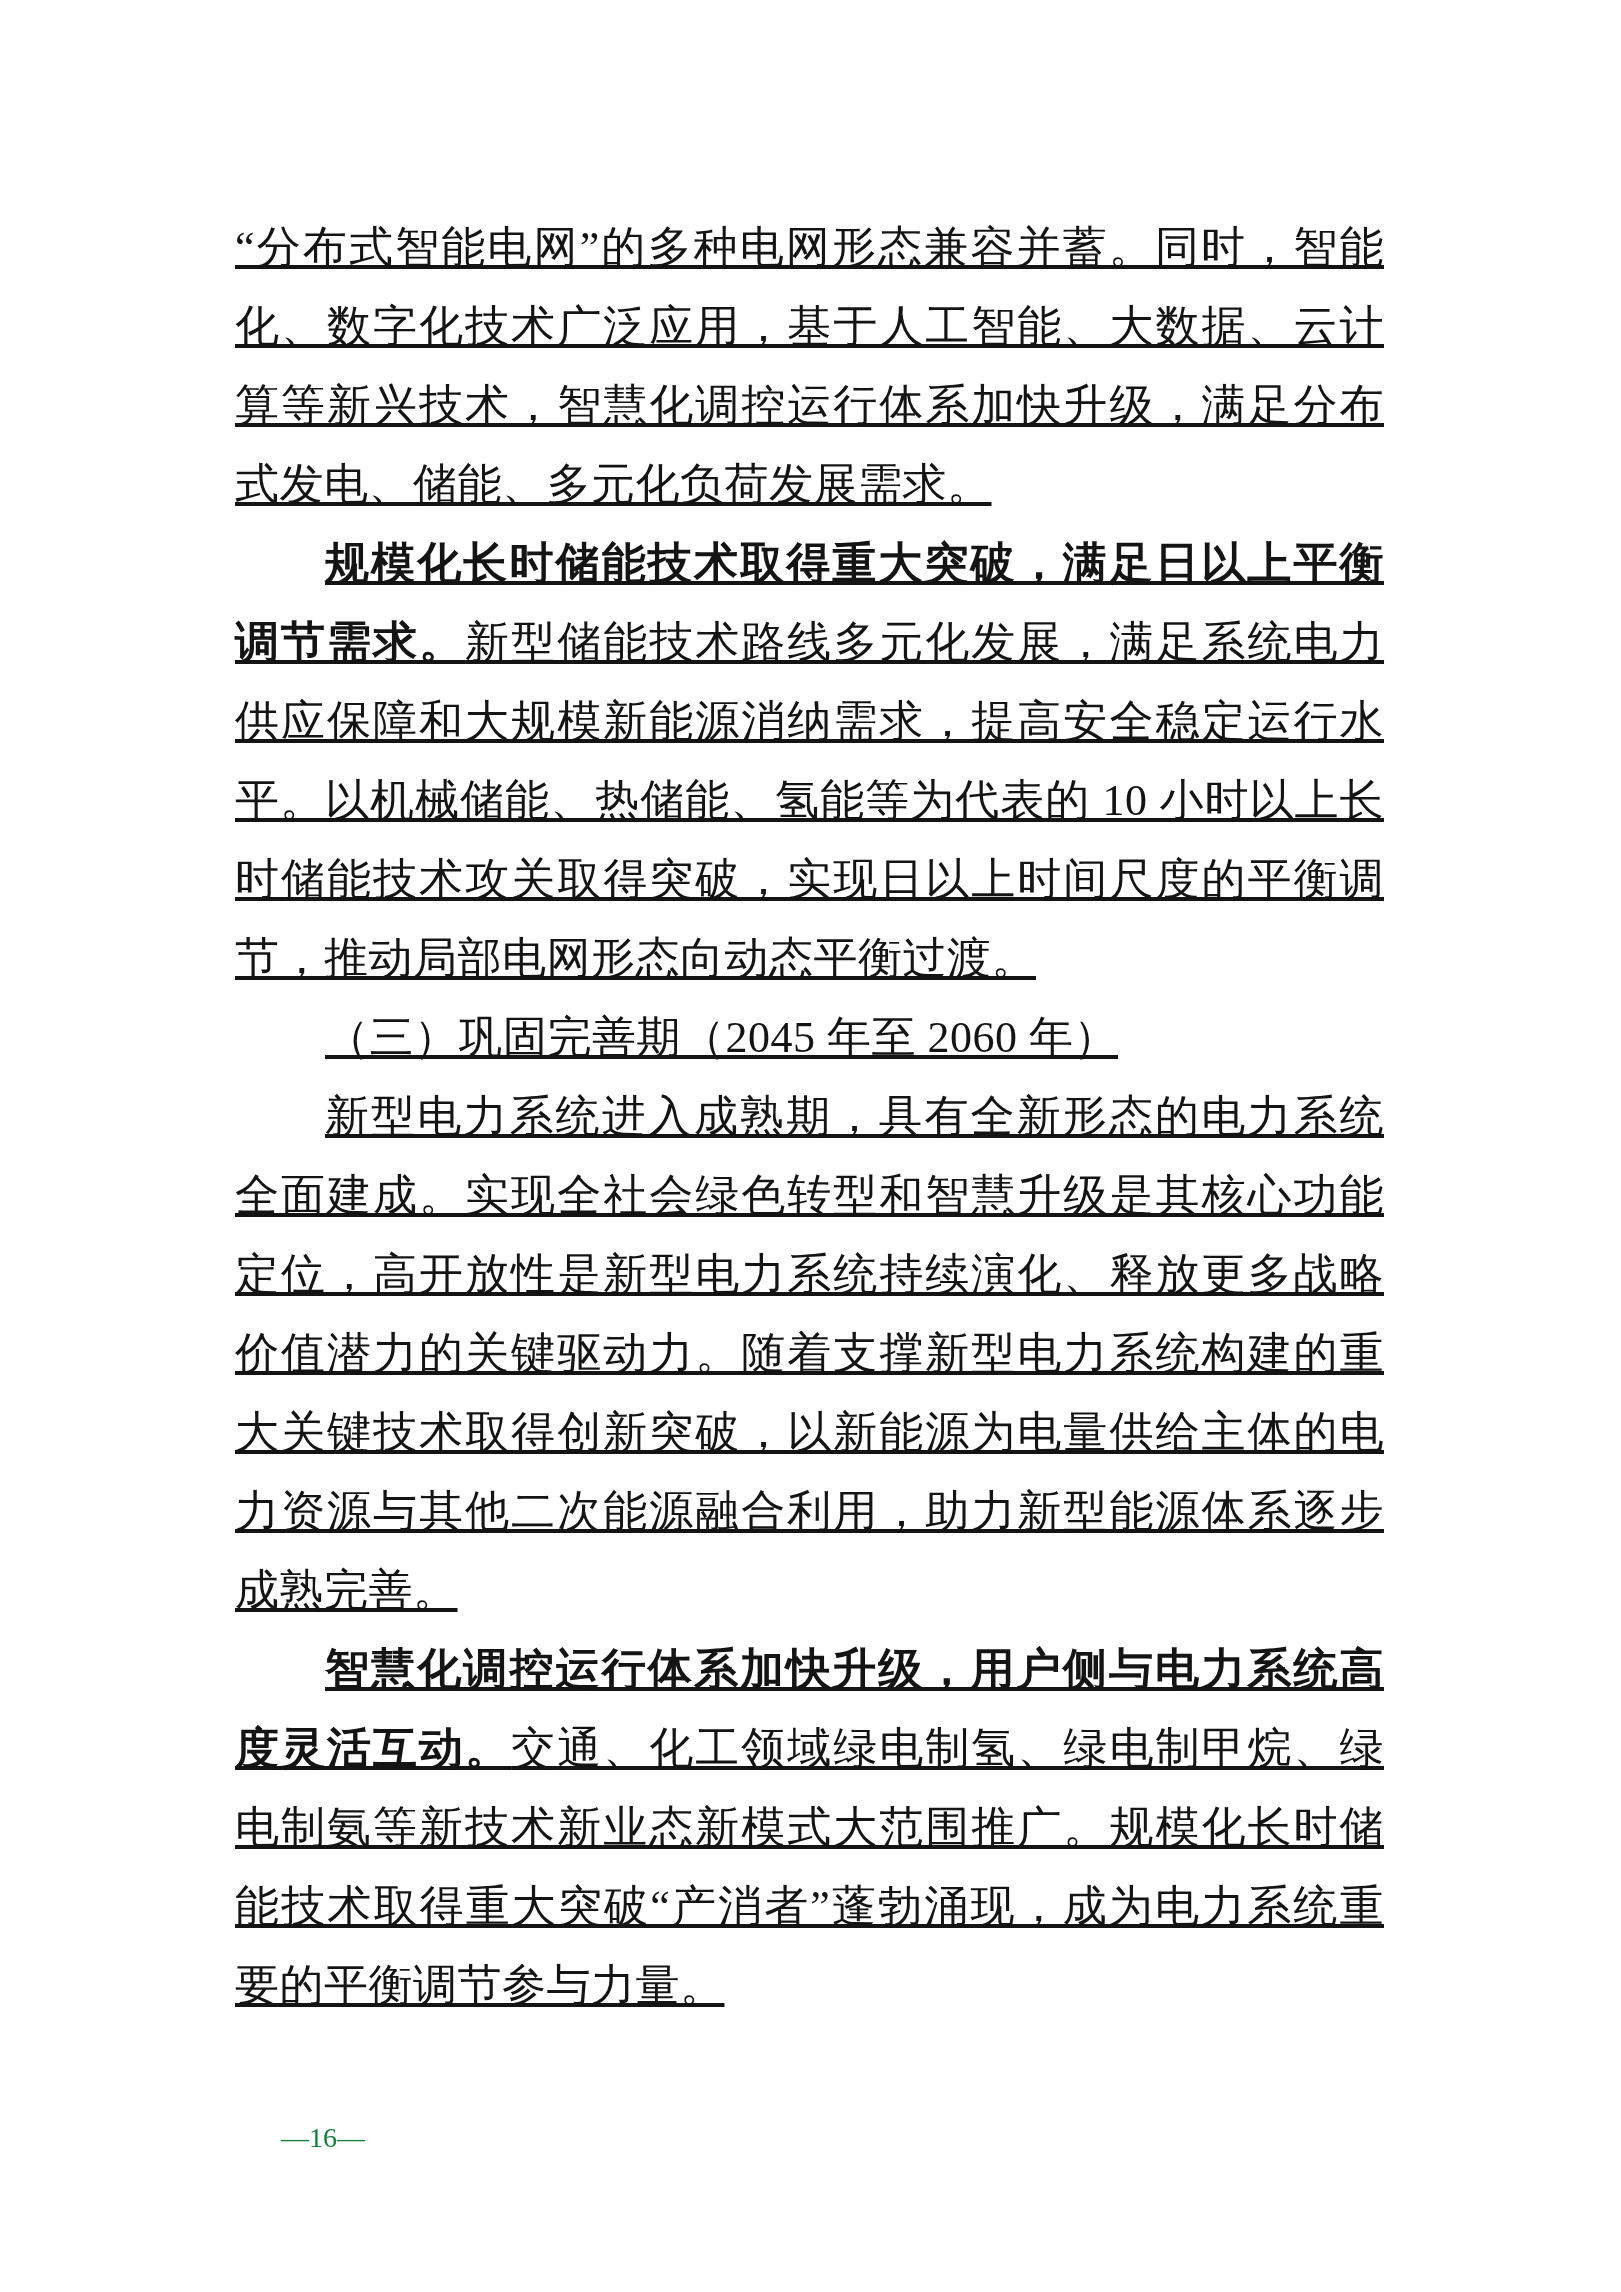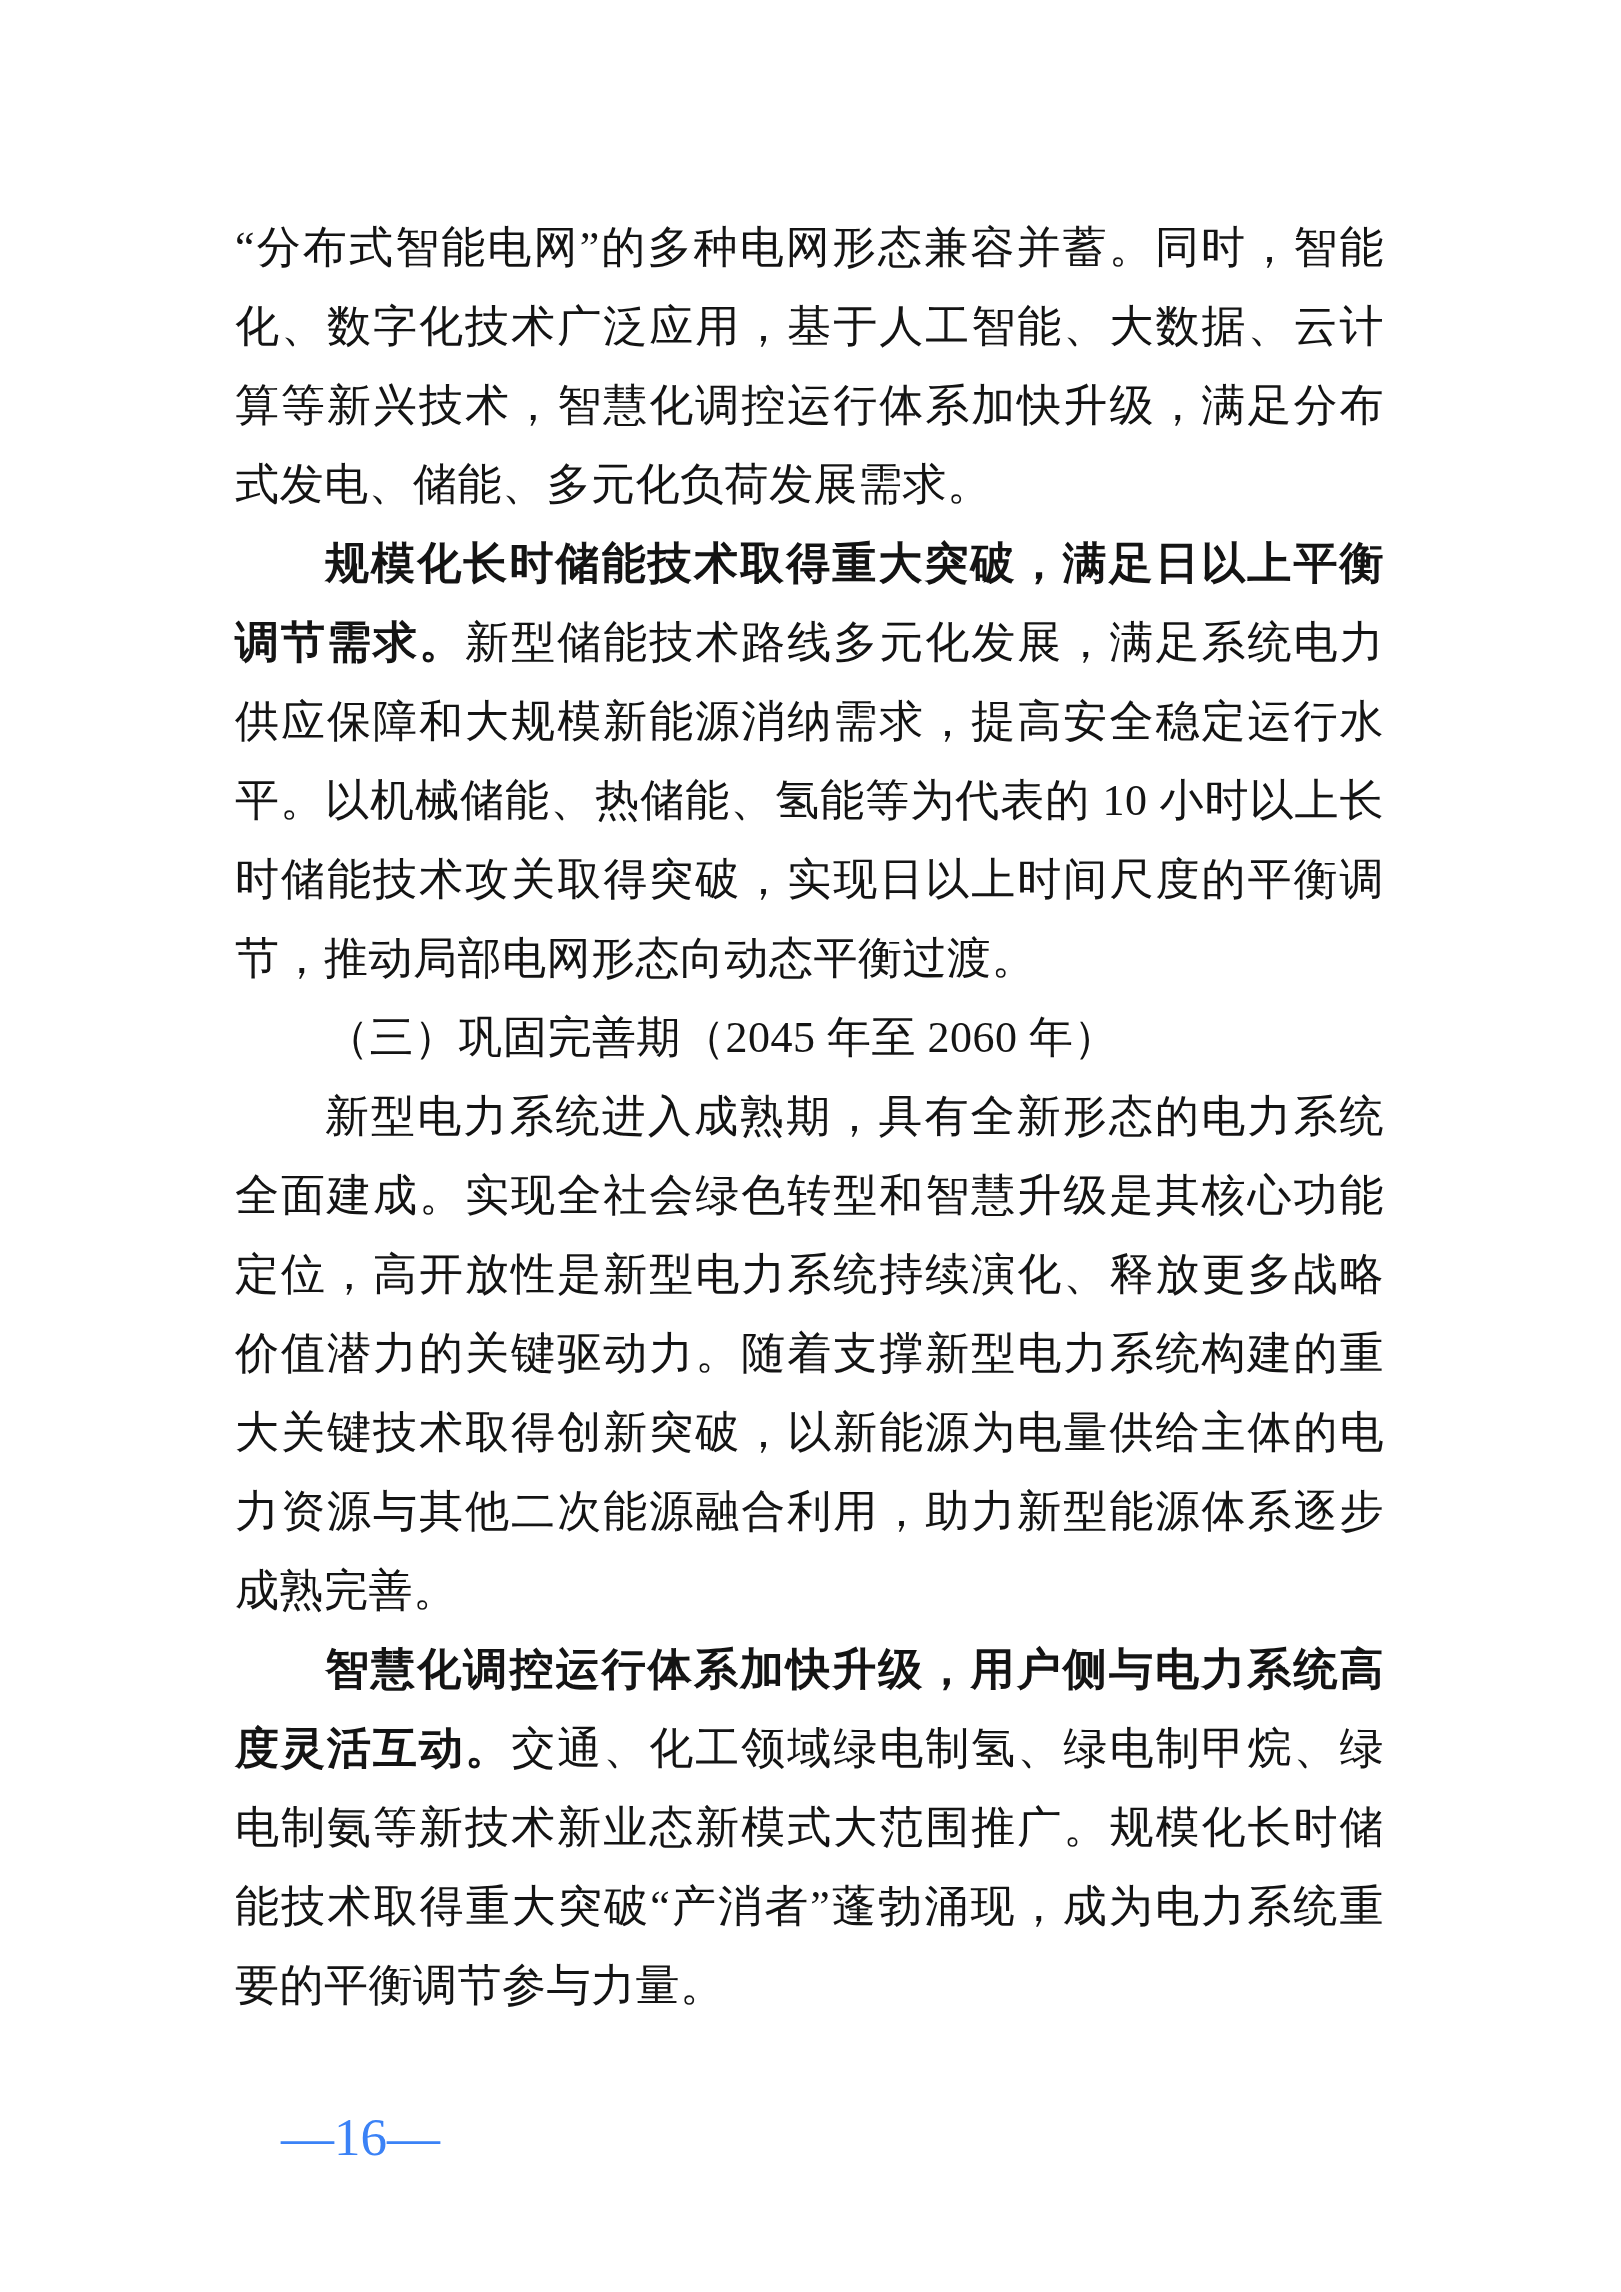--- a/index.html
+++ b/index.html
@@ -15,40 +15,41 @@
       height: 2293px;
       background: #ffffff;
       overflow: hidden;
       color: #141414;
     }
     .content {
       position: absolute;
       left: 235px;
       top: 208px;
       width: 1149px;
+      text-decoration: underline;
     }
     .para {
       margin: 0;
       font-size: 44px;
       line-height: 79px;
       text-align: justify;
       text-justify: inter-ideograph;
       letter-spacing: 0.5px;
       word-break: break-all;
     }
     .indent { text-indent: 90px; }
     .lead-bold { font-weight: bold; }
     .heading { font-weight: normal; }
     .footer {
       position: absolute;
       left: 281px;
       top: 2115px;
-      font-size: 53px;
+      font-size: 28px;
       line-height: 45px;
-      color: #3b82f6;
+      color: #15803d;
       letter-spacing: 0;
     }
   </style>
 </head>
 <body>
 
 <div class="page">
   <main class="content">
 
     <p class="para"><span>“分布式智能电网”的多种电网形态兼容并蓄。同时，智能化、数字化技术广泛应用，基于人工智能、大数据、云计算等新兴技术，智慧化调控运行体系加快升级，满足分布式发电、储能、多元化负荷发展需求。</span></p>

